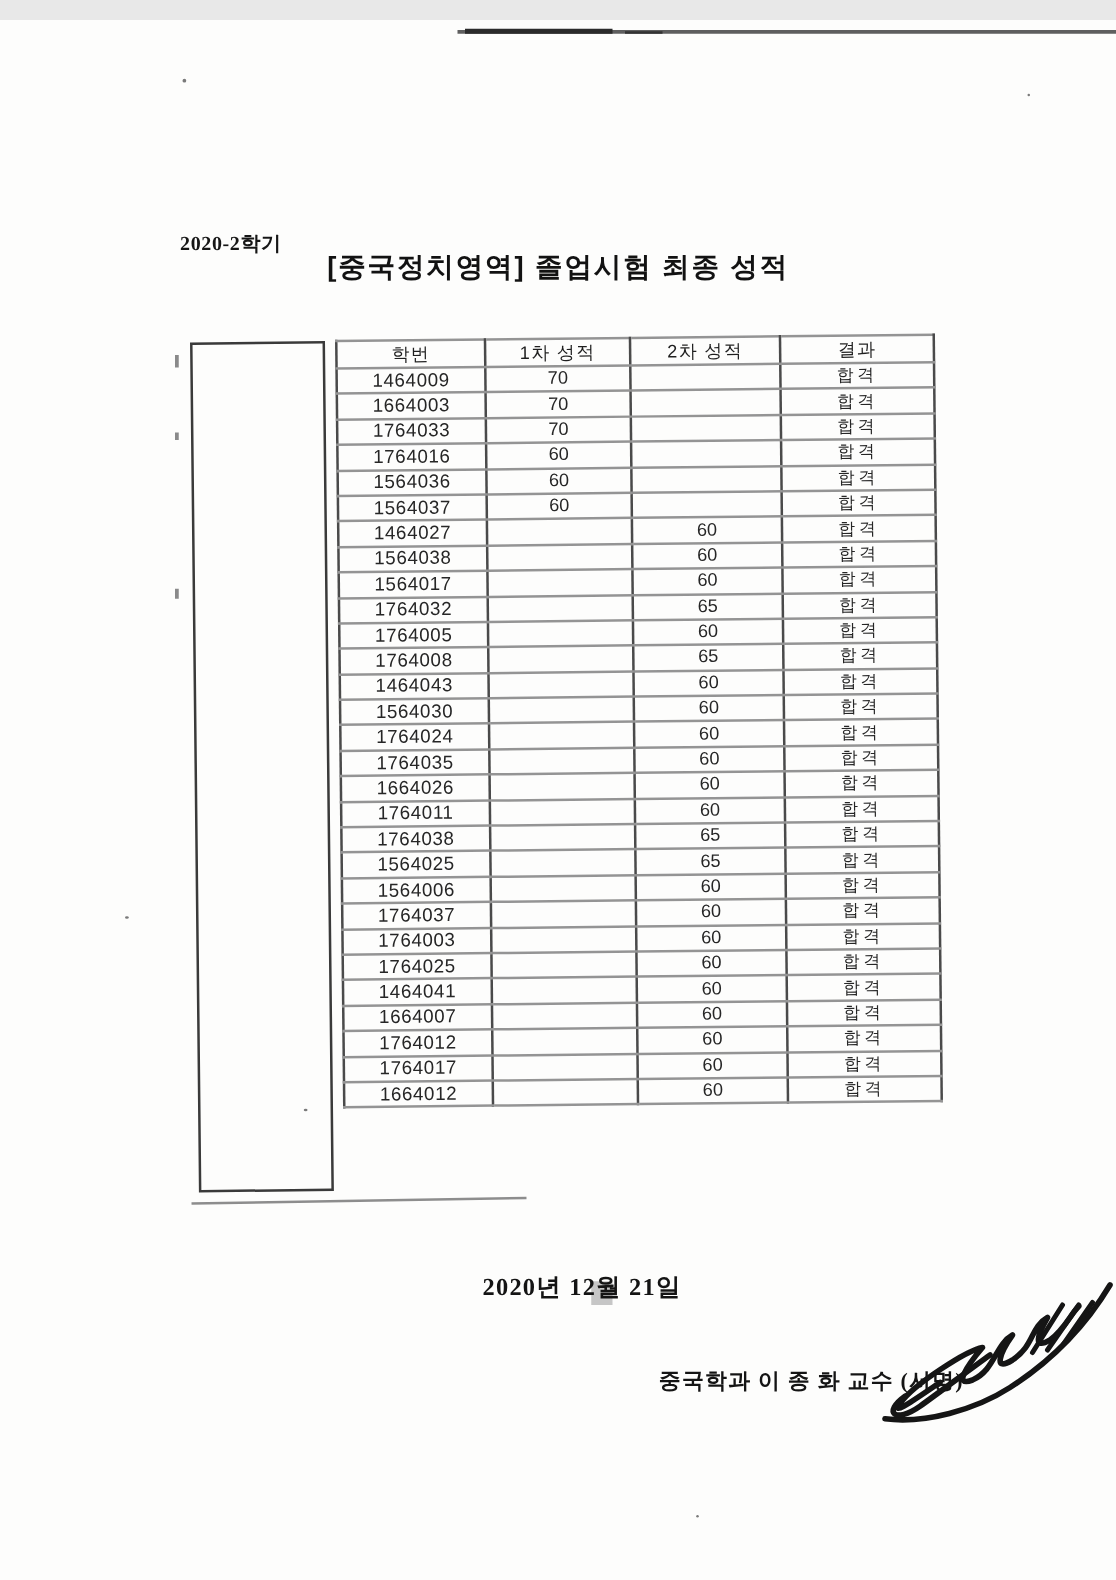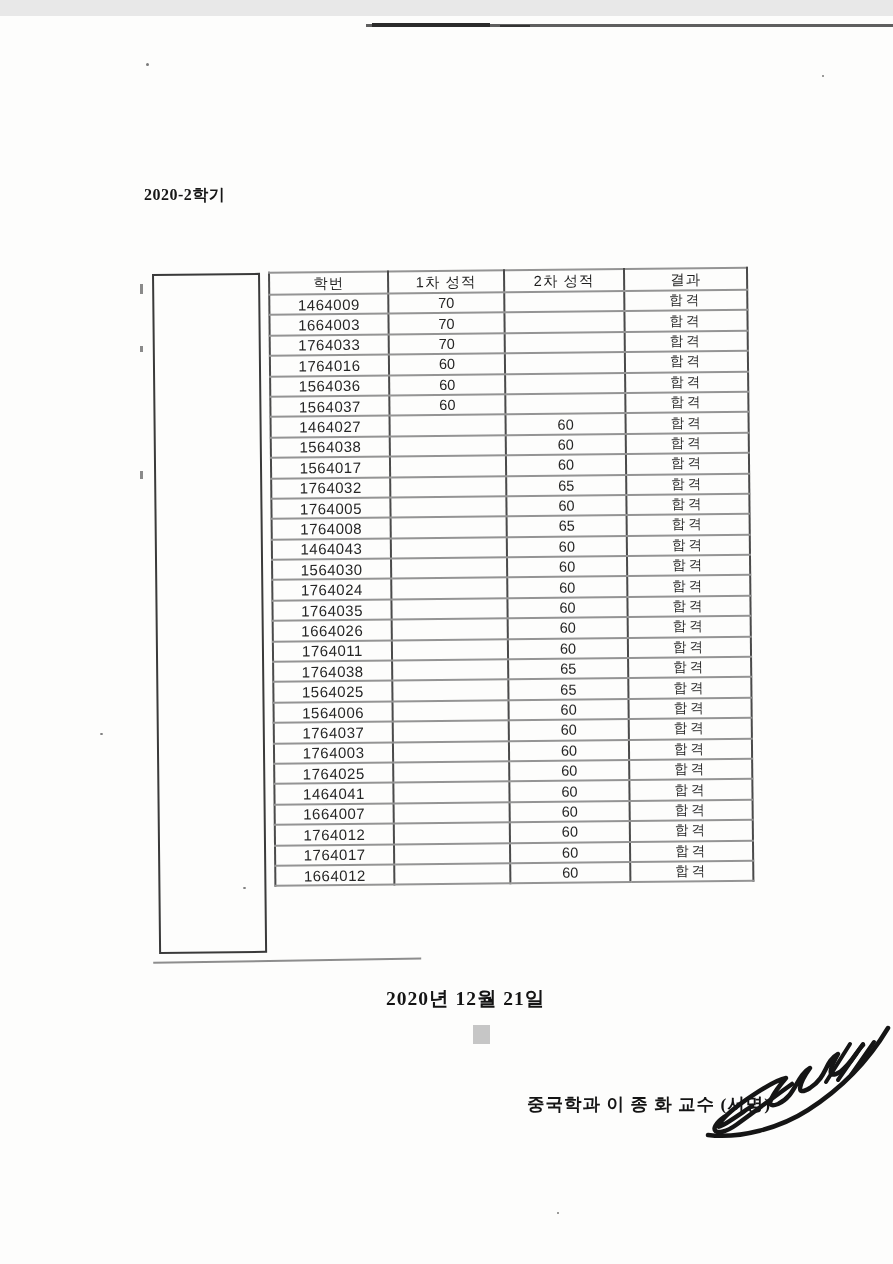--- a/index.html
+++ b/index.html
@@ -66,21 +66,21 @@
     height: 20.4px; text-align: center; vertical-align: middle;
     padding: 0; font-weight: normal; overflow: hidden; white-space: nowrap;
   }
   table.grades { border: 2.5px solid #333; }
   table.grades th { font-size: 14.5px; letter-spacing: 1px; color: #1f1f1f; height: 22px; }
   td.c0 { font-size: 15px; letter-spacing: 0.5px; }
   td.c1, td.c2 { font-size: 14.5px; }
   td.c3 { font-size: 13.5px; letter-spacing: 3px; }
 
   .doc-date {
-    position: absolute; left: 386px; top: 969px;
+    position: absolute; left: 386px; top: 1000px;
     font-size: 19.5px; font-weight: 600; letter-spacing: 1px; color: #141414; z-index: 1;
   }
   .date-smudge {
     position: absolute; left: 473px; top: 1009px; width: 17px; height: 19px;
     background: #8f8f8f; opacity: 0.5; z-index: 0;
   }
   .signer-line {
     position: absolute; left: 527px; top: 1076px;
     font-size: 17.5px; font-weight: bold; letter-spacing: 1px; color: #141414; z-index: 1;
   }
@@ -99,20 +99,21 @@
   <div class="speck s1"></div>
   <div class="speck s2"></div>
   <div class="speck s3"></div>
   <div class="speck s4"></div>
   <div class="speck s5"></div>
   <div class="edge-tick t1"></div>
   <div class="edge-tick t2"></div>
   <div class="edge-tick t3"></div>
 
   <div class="semester">2020-2학기</div>
+  <div class="doc-title">[중국정치영역] 졸업시험 최종 성적</div>
 
   <div class="table-wrap">
     <div class="left-box"></div>
     <div class="left-box-shadow"></div>
     <table class="grades">
       <colgroup>
           <col class="w0">
           <col class="w1">
           <col class="w2">
           <col class="w3">

